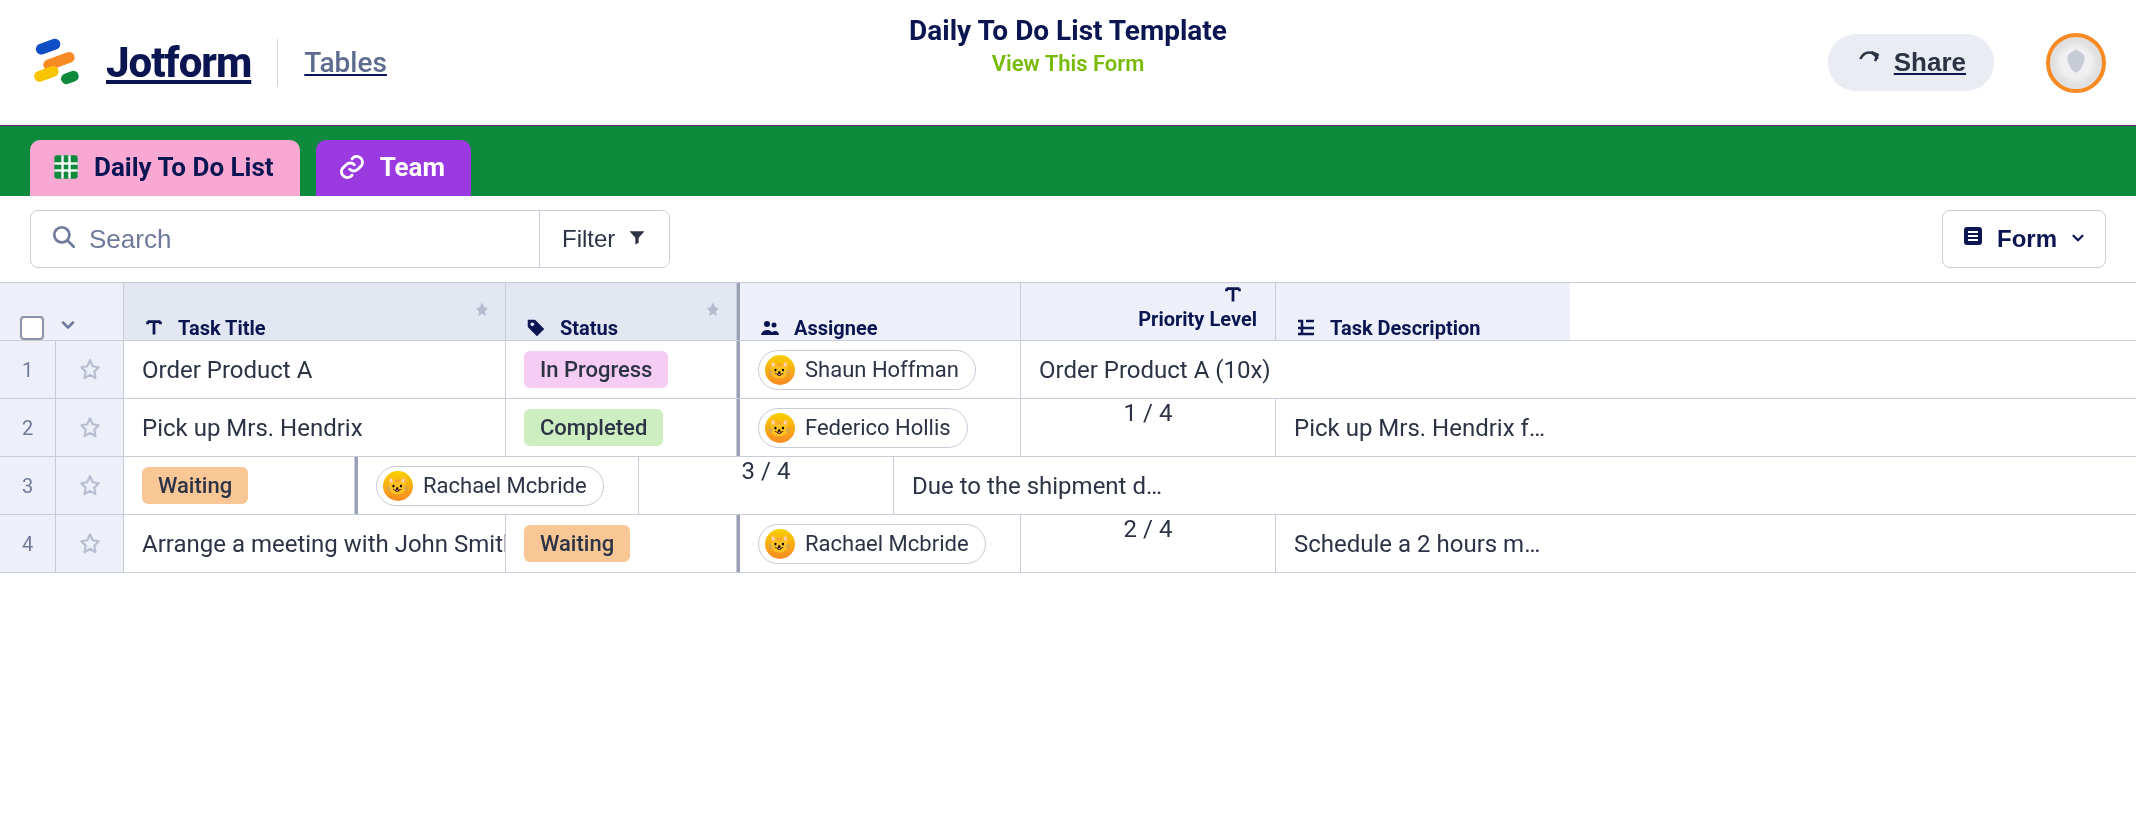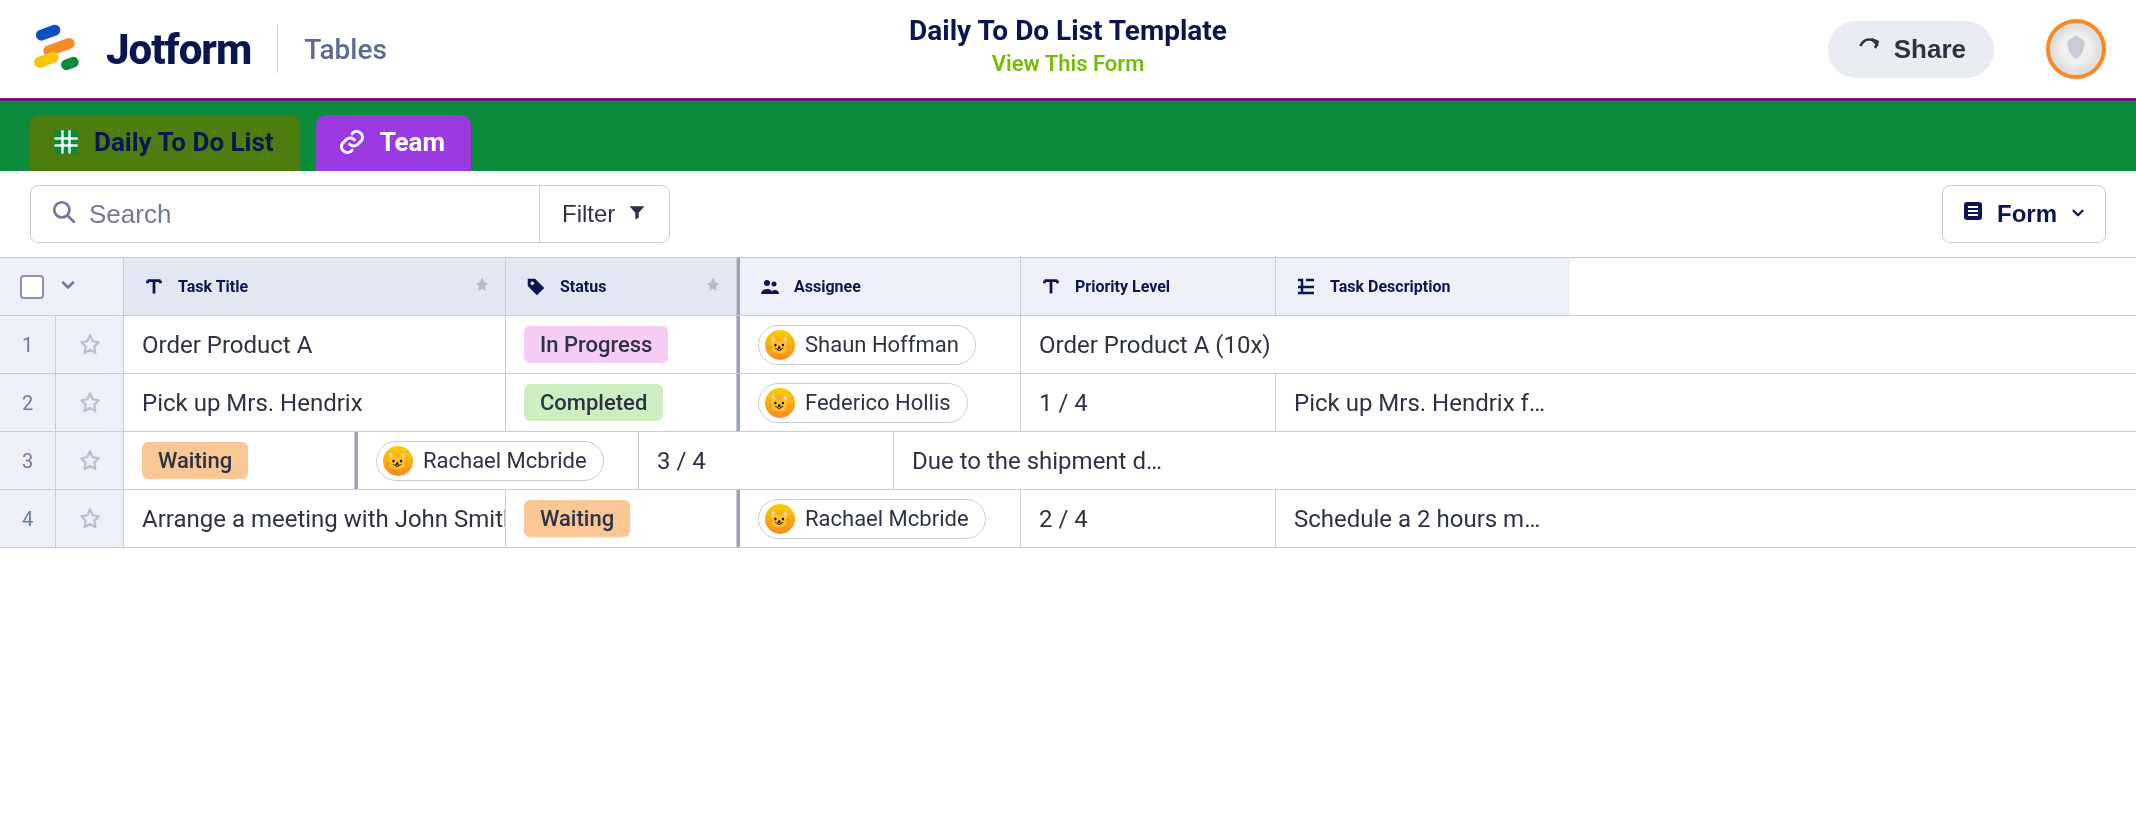--- a/index.html
+++ b/index.html
@@ -1,60 +1,60 @@
 <!DOCTYPE html>
 <html><head>
 <meta charset="utf-8">
 <style>
   * { box-sizing: border-box; margin: 0; padding: 0; }
   body { font-family: -apple-system, BlinkMacSystemFont, "Segoe UI", Roboto, Helvetica, Arial, sans-serif; background:#fff; color:#0a1551; width:2136px; }
   
   
-  .header { display:flex; align-items:center; height:101px; padding:0 30px; border-bottom:3px solid #701a75; }
+  .header { display:flex; align-items:center; height:126px; padding:0 30px; border-bottom:1px solid #701a75;text-decoration:underline; }
   .logo-block { display:flex; align-items:center; gap:18px; }
   .logo-mark { width:58px; height:58px; position:relative; }
   .logo-text { font-size:42px; font-weight:800; color:#0a1551; letter-spacing:-1px; }
   .vdiv { width:1px; height:48px; background:#d6d6d6; margin:0 26px; }
   .tables-label { font-size:28px; font-weight:500; color:#5d6b8f; }
   .title-block { position:absolute; left:50%; transform:translateX(-50%); text-align:center; top:14px; }
   .page-title { font-size:28px; font-weight:700; color:#0a1551; }
   .view-link { font-size:22px; font-weight:600; color:#78bb07; text-decoration:none; display:inline-block; margin-top:4px; }
   .header-right { margin-left:auto; display:flex; align-items:center; gap:26px; }
   .share-btn { display:flex; align-items:center; gap:12px; background:#e9ecf2; border:none; border-radius:28px; padding:12px 28px; font-size:26px; font-weight:700; color:#2c3345; cursor:pointer; }
   .avatar-inner { width:60px; height:60px; border-radius:50%; background:radial-gradient(circle at center, #f0f0f0 40%, #e0e0e0 60%); border:4px solid #f88a24; display:flex; align-items:center; justify-content:center; }
   .avatar-svg { width:38px; height:38px; }
 
   
   .tabs-bar { background:#0e8a3c; display:flex; align-items:flex-end; padding:14px 30px 0 30px; height:70px; }
   .tab { display:flex; align-items:center; gap:14px; padding:12px 26px 14px 22px; border-radius:10px 10px 0 0; font-size:26px; font-weight:700; cursor:pointer; }
-  .tab.active { background:#4d7c0f; color:#0a1551; }
+  .tab.active { background:#f9a8d4; color:#0a1551; }
   .tab.team { background:#9a3ae0; color:#fff; margin-left:16px; border-radius:10px 10px 0 0; padding-top:12px; padding-bottom:14px; }
   .tab .tab-icon { width:28px; height:28px; display:flex; align-items:center; justify-content:center; }
 
   
   .toolbar { display:flex; align-items:center; padding:14px 30px; gap:0; }
   .search-wrap { display:flex; align-items:center; border:1px solid #c8ccd7; border-radius:8px; height:58px; overflow:hidden; }
   .search-box { display:flex; align-items:center; gap:12px; padding:0 20px; width:508px; height:100%; }
   .search-input { border:none; outline:none; font-size:26px; color:#6f7a9b; width:100%; background:transparent; }
   .search-input::placeholder { color:#6f7a9b; }
   .filter-btn { border-left:1px solid #c8ccd7; height:100%; padding:0 22px; display:flex; align-items:center; gap:12px; font-size:24px; color:#2c3345; background:#fff; border-top:none; border-right:none; border-bottom:none; cursor:pointer; font-weight:500; }
   .form-view-btn { margin-left:auto; display:flex; align-items:center; gap:12px; border:1px solid #c8ccd7; border-radius:8px; height:58px; padding:0 18px; font-size:24px; font-weight:600; color:#0a1551; background:#fff; cursor:pointer; }
 
   
   .grid { border-top:1px solid #c8ccd7; }
   .grid-row { display:flex; border-bottom:1px solid #c8ccd7; height:58px; align-items:stretch; }
-  .grid-header .cell { background:#edf0f8; font-weight:700; font-size:16px; color:#0a1551; }
+  .grid-header .cell { background:#edf0f8; font-weight:700; font-size:20px; color:#0a1551;align-items:flex-end; }
   .cell { border-right:1px solid #c8ccd7; display:flex; align-items:center; padding:0 18px; font-size:24px; color:#2c3345; position:relative; overflow:hidden; white-space:nowrap; }
   .col-idx { width:56px; justify-content:center; background:#edf0f8; color:#6f7a9b; font-size:20px; }
   .col-star { width:68px; justify-content:center; background:#edf0f8; }
   .col-chk { width:124px; justify-content:flex-start; gap:14px; background:#edf0f8; padding-left:20px; }
   .col-title { width:382px; }
   .col-status { width:231px; }
   .col-assignee { width:284px; border-left:3px solid #9aa1b7; }
-  .col-priority { width:255px; }
+  .col-priority { width:255px;flex-direction:column; }
   .col-desc { width:294px; border-right:none; }
   .grid-header .col-title, .grid-header .col-status { background:#e3e7f2; }
   .grid-header .col-chk { background:#edf0f8; }
   .col-icon { width:24px; height:24px; display:inline-flex; align-items:center; justify-content:center; margin-right:12px; flex-shrink:0; }
   .pin-icon { position:absolute; right:14px; top:50%; transform:translateY(-50%); opacity:0.5; }
   .status-chip { padding:6px 16px; border-radius:6px; font-size:22px; font-weight:500; }
   .chip-inprogress { background:#f4ccf4; color:#2c3345; }
   .chip-completed { background:#cdeec0; color:#2c3345; }
   .chip-waiting { background:#f8c795; color:#2c3345; }
   .assignee-chip { display:inline-flex; align-items:center; gap:10px; border:1px solid #c8ccd7; border-radius:22px; padding:4px 16px 4px 6px; font-size:22px; color:#2c3345; }

